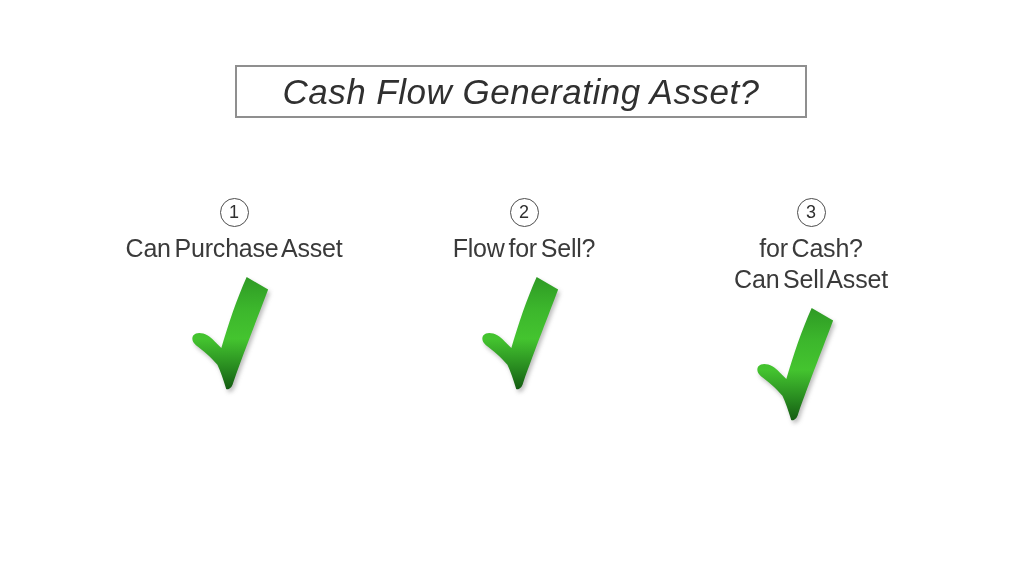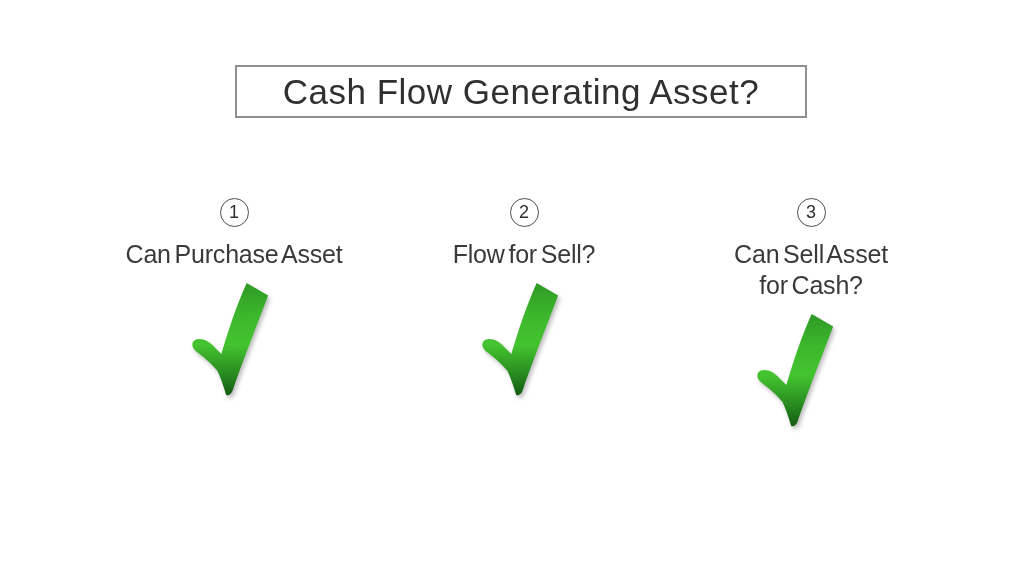--- a/index.html
+++ b/index.html
@@ -28,20 +28,21 @@
     justify-content: center;
     background: #ffffff;
   }
   .title-box h1 {
     margin: 0;
     font-size: 35px;
     font-weight: 500;
     letter-spacing: 0.5px;
     color: #303030;
     white-space: nowrap;
+    font-style: italic;
   }
 
   
   .step {
     position: absolute;
     top: 198px;
     width: 300px;
     text-align: center;
   }
   .step.s1 { left: 84px; }
@@ -57,21 +58,21 @@
     display: flex;
     align-items: center;
     justify-content: center;
     font-size: 18px;
     color: #2f2f2f;
     background: #ffffff;
     box-sizing: border-box;
   }
 
   .question {
-    margin-top: 12px;
+    margin-top: 6px;
     font-size: 25px;
     line-height: 31px;
     color: #3a3a3a;
     word-spacing: -3px;
     letter-spacing: -0.2px;
   }
 
   .check {
     display: block;
     margin: 10px auto 0 auto;
@@ -123,19 +124,19 @@
   <svg class="check" viewBox="0 0 90 120">
     <use href="#checkPath" fill="url(#checkGrad)"></use>
   </svg>
 </div>
 
 <div class="step s3">
   <div class="badge">
     <span>3</span>
   </div>
   <div class="question">
+    <div>for Cash?</div>
     <div>Can Sell Asset</div>
-    <div>for Cash?</div>
   </div>
   <svg class="check" viewBox="0 0 90 120">
     <use href="#checkPath" fill="url(#checkGrad)"></use>
   </svg>
 </div>
 
 </body></html>

